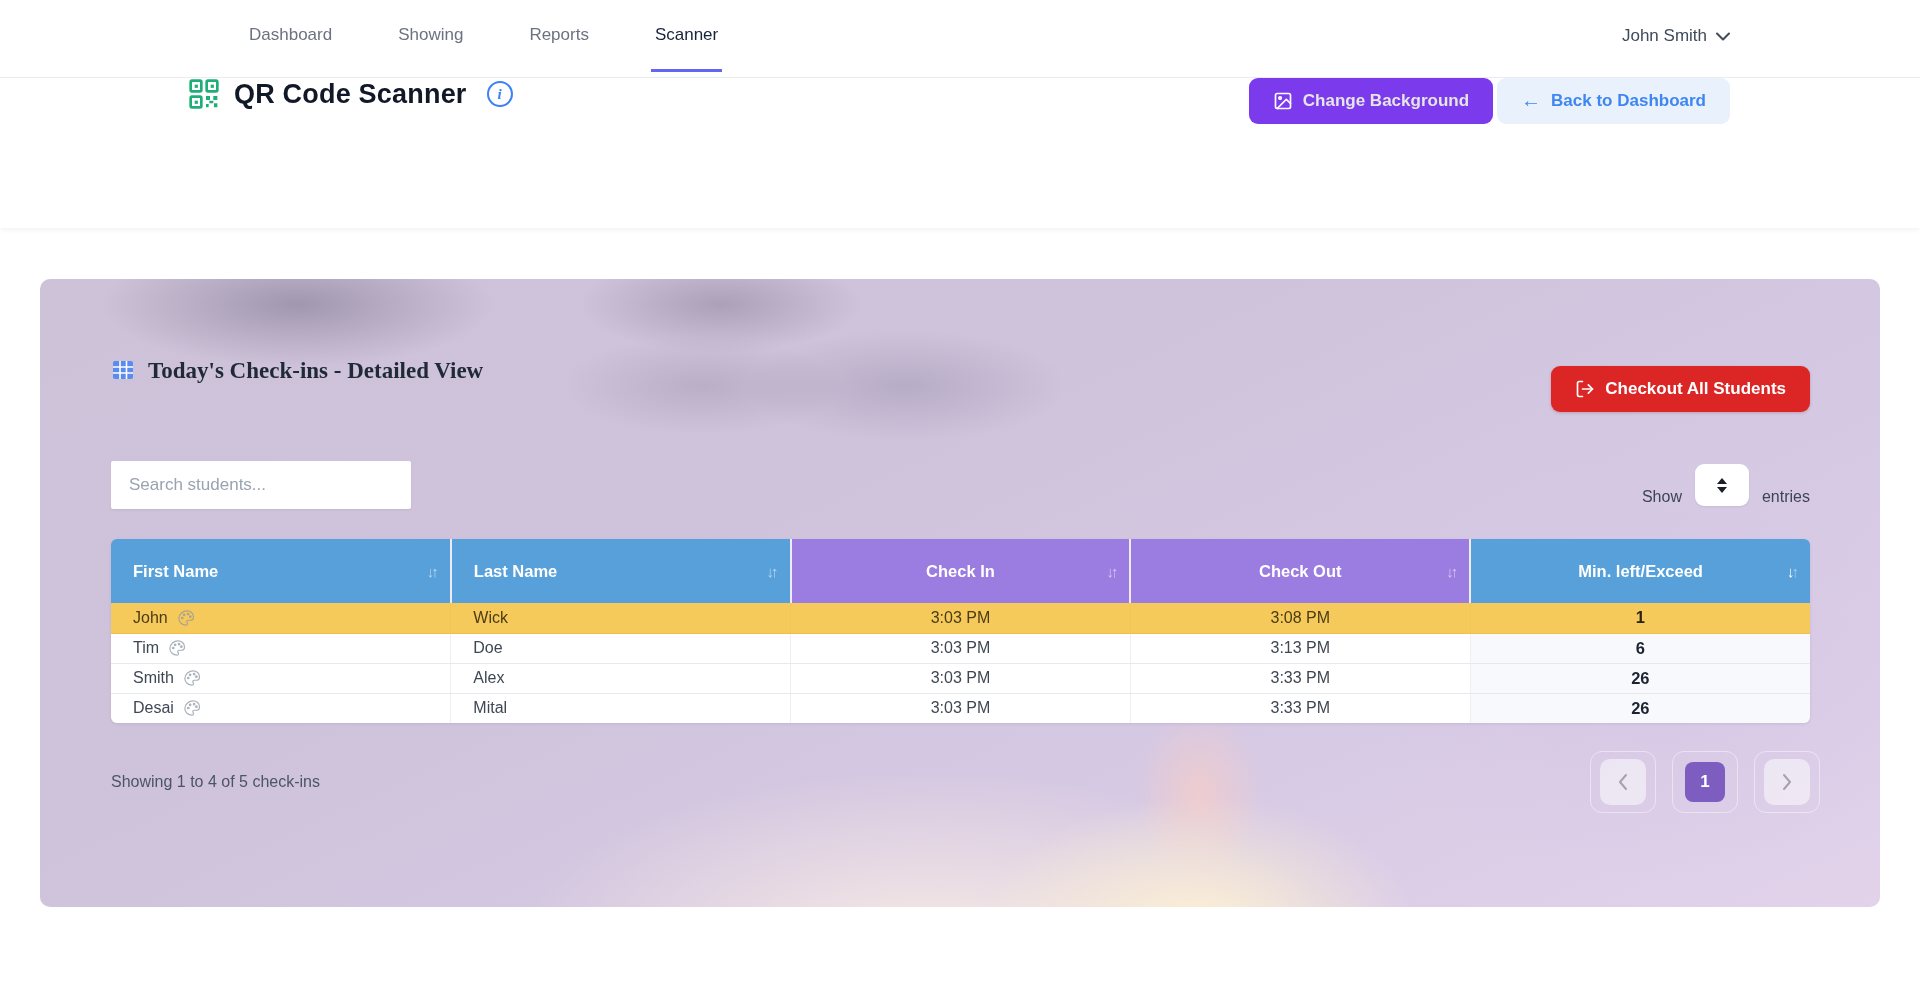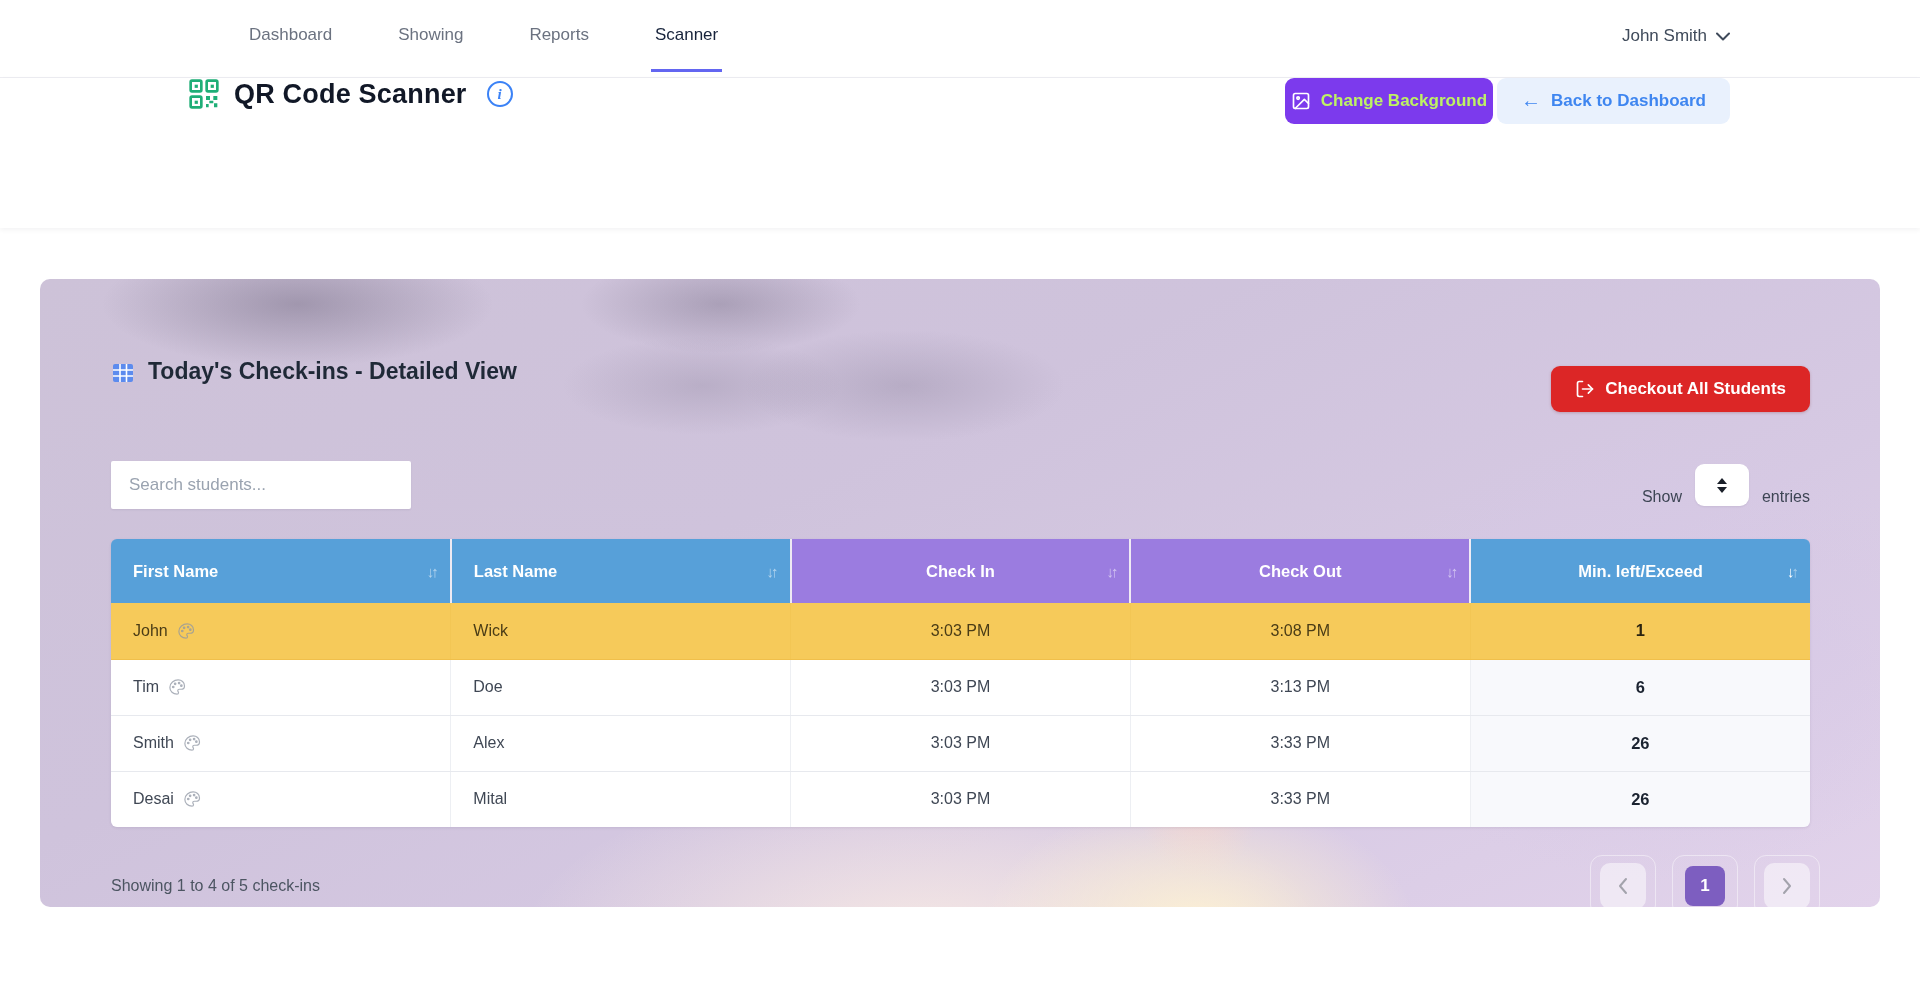--- a/index.html
+++ b/index.html
@@ -13,39 +13,39 @@
   .user-menu { display:flex; align-items:center; gap:9px; font-size:17px; color:#3f4a5a; cursor:pointer; }
   .user-menu svg { margin-top:2px; }
 
   
   .page-header { height:150px; background:#fff; display:flex; align-items:flex-start; justify-content:space-between; padding:0 190px 0 188px; box-shadow:0 2px 5px rgba(20,20,40,.05); position:relative; z-index:2; }
   .ph-left { display:flex; align-items:center; gap:14px; }
   .ph-title { font-size:27px; font-weight:bold; color:#111827; letter-spacing:.2px; }
   .info-btn { width:26px; height:26px; border-radius:50%; border:2px solid #3b82f6; color:#3b82f6; display:flex; align-items:center; justify-content:center; font-size:15px; font-style:italic; font-family:"Liberation Serif", serif; font-weight:bold; cursor:pointer; background:#fff; margin-left:6px; }
   .ph-actions { display:flex; align-items:center; gap:4px; }
   .btn { display:flex; align-items:center; gap:10px; border:none; border-radius:9px; font-size:17px; font-weight:bold; cursor:pointer; font-family:inherit; }
-  .btn-change { background:#7c3aed; color:#bef264; height:46px; padding:0 6px; }
+  .btn-change { background:#7c3aed; color:#e5e5e5; height:46px; padding:0 24px; }
   .btn-back { background:#e9f1fd; color:#3f86f0; height:46px; padding:0 24px; border-radius:9px; }
   .btn-back .arrow { font-size:20px; line-height:1; margin-top:-2px; }
 
   
   .card { width:1840px; height:628px; margin:51px auto 0; border-radius:10px; position:relative; overflow:hidden; padding:51px 70px 0 71px;
     background:
       radial-gradient(280px 90px at 14% 4%, rgba(88,80,104,.38), transparent 70%),
       radial-gradient(200px 70px at 37% 4%, rgba(88,80,104,.30), transparent 70%),
       radial-gradient(230px 80px at 47% 17%, rgba(100,92,118,.22), transparent 70%),
       radial-gradient(200px 70px at 36% 17%, rgba(100,92,118,.20), transparent 70%),
       radial-gradient(320px 200px at 63% 104%, rgba(255,243,210,.95), transparent 68%),
       radial-gradient(90px 120px at 63% 82%, rgba(246,205,200,.75), transparent 70%),
       radial-gradient(560px 240px at 48% 106%, rgba(252,238,228,.85), transparent 72%),
       radial-gradient(420px 300px at 88% 60%, rgba(214,200,230,.8), transparent 75%),
       linear-gradient(155deg, #cdc2d8 0%, #cfc3dc 38%, #d6c9e3 68%, #e2d3eb 100%);
   }
   .card-head { display:flex; align-items:center; justify-content:space-between; }
-  .card-title-wrap { display:flex; align-items:flex-end; gap:13px; }
+  .card-title-wrap { display:flex; align-items:flex-start; gap:13px;font-family:Liberation Serif, serif; }
   .card-title { font-size:23px; font-weight:bold; color:#1f2937; }
   .btn-checkout { background:#dc2626; color:#fff; height:46px; padding:0 24px; box-shadow:0 1px 3px rgba(120,30,30,.25);margin-top:36px; }
 
   .controls { display:flex; align-items:center; justify-content:space-between; margin-top:49px; }
   .search-input { width:300px; height:48px; border:none; border-radius:2px; background:#fff; padding:0 18px; font-size:17px; color:#374151; font-family:inherit; box-shadow:0 1px 2px rgba(40,30,60,.08); outline:none; }
   .search-input::placeholder { color:#9aa3b0; }
   .show-entries { display:flex; align-items:flex-end; gap:13px; font-size:16px; color:#3d4554; }
   .select-box { width:54px; height:42px; background:#fff; border-radius:9px; display:flex; flex-direction:column; align-items:center; justify-content:center; gap:3px; cursor:pointer; box-shadow:0 1px 2px rgba(40,30,60,.08); }
   .tri-up { width:0; height:0; border-left:5px solid transparent; border-right:5px solid transparent; border-bottom:6px solid #1a1f29; }
   .tri-down { width:0; height:0; border-left:5px solid transparent; border-right:5px solid transparent; border-top:6px solid #1a1f29; }
@@ -57,21 +57,21 @@
   thead th:last-child { border-right:none; }
   th.col-blue { background:#57a0d9;margin-left:36px; }
   th.col-purple { background:#9b7ce0; }
   th .th-label { display:inline-block; }
   th.left { text-align:left; padding-left:22px; }
   th.center { text-align:center; }
   .sort-icon { position:absolute; right:14px; top:50%; transform:translateY(-50%); font-size:15px; letter-spacing:-3px; color:rgba(255,255,255,.55); font-weight:normal; }
   .sort-icon .strong { color:#ffffff; font-weight:bold; }
   .sort-icon .faint { color:rgba(255,255,255,.45); }
 
-  tbody td { height:56px; background:#ffffff; font-size:16px; color:#3f4754; border-bottom:1px solid #e7e9ee; border-right:1px solid #edeff3; }
+  tbody td { height:30px; background:#ffffff; font-size:16px; color:#3f4754; border-bottom:1px solid #e7e9ee; border-right:1px solid #edeff3; }
   tbody td:last-child { border-right:none; background:#f8f9fc; }
   tbody tr:last-child td { border-bottom:none; }
   td.name-cell { text-align:left; padding-left:22px; }
   td.center { text-align:center; }
   td.min-cell { font-weight:bold; color:#1b2330; font-size:16.5px; }
   tr.highlight td { background:#f6ca5a !important; border-bottom-color:#f0bf4b; border-right-color:#f3c654; color:#4a3c16; }
   tr.highlight td.min-cell { color:#2a2310; }
   .name-inner { display:inline-flex; align-items:center; gap:9px; }
   .palette-icon { opacity:.75; }
 

